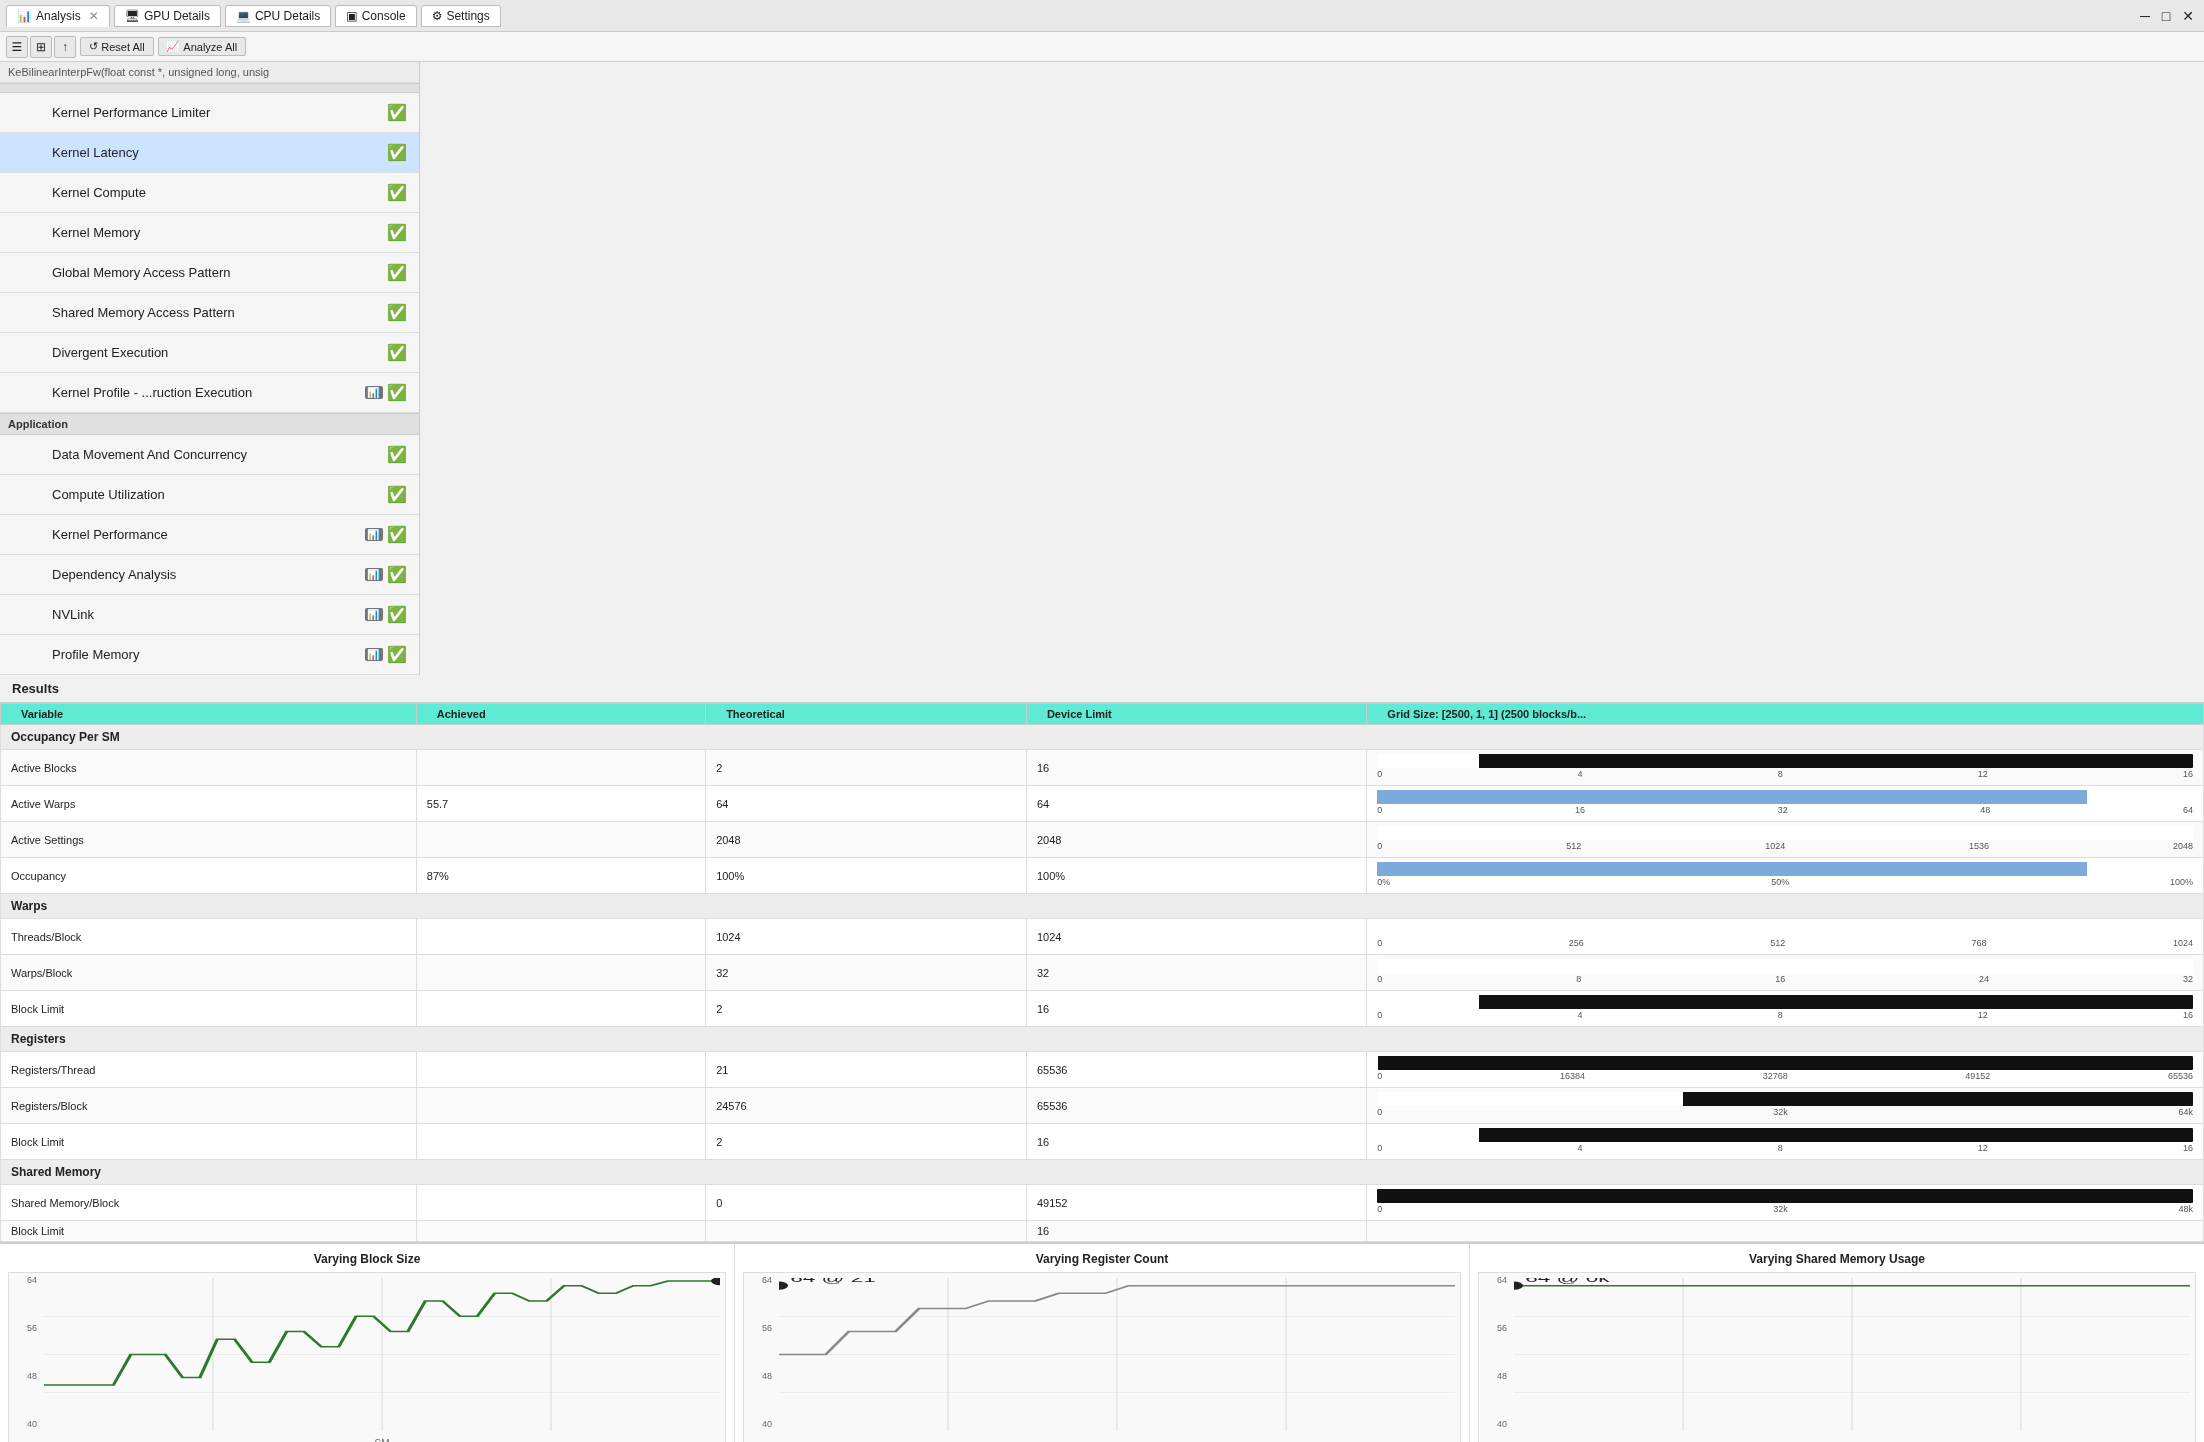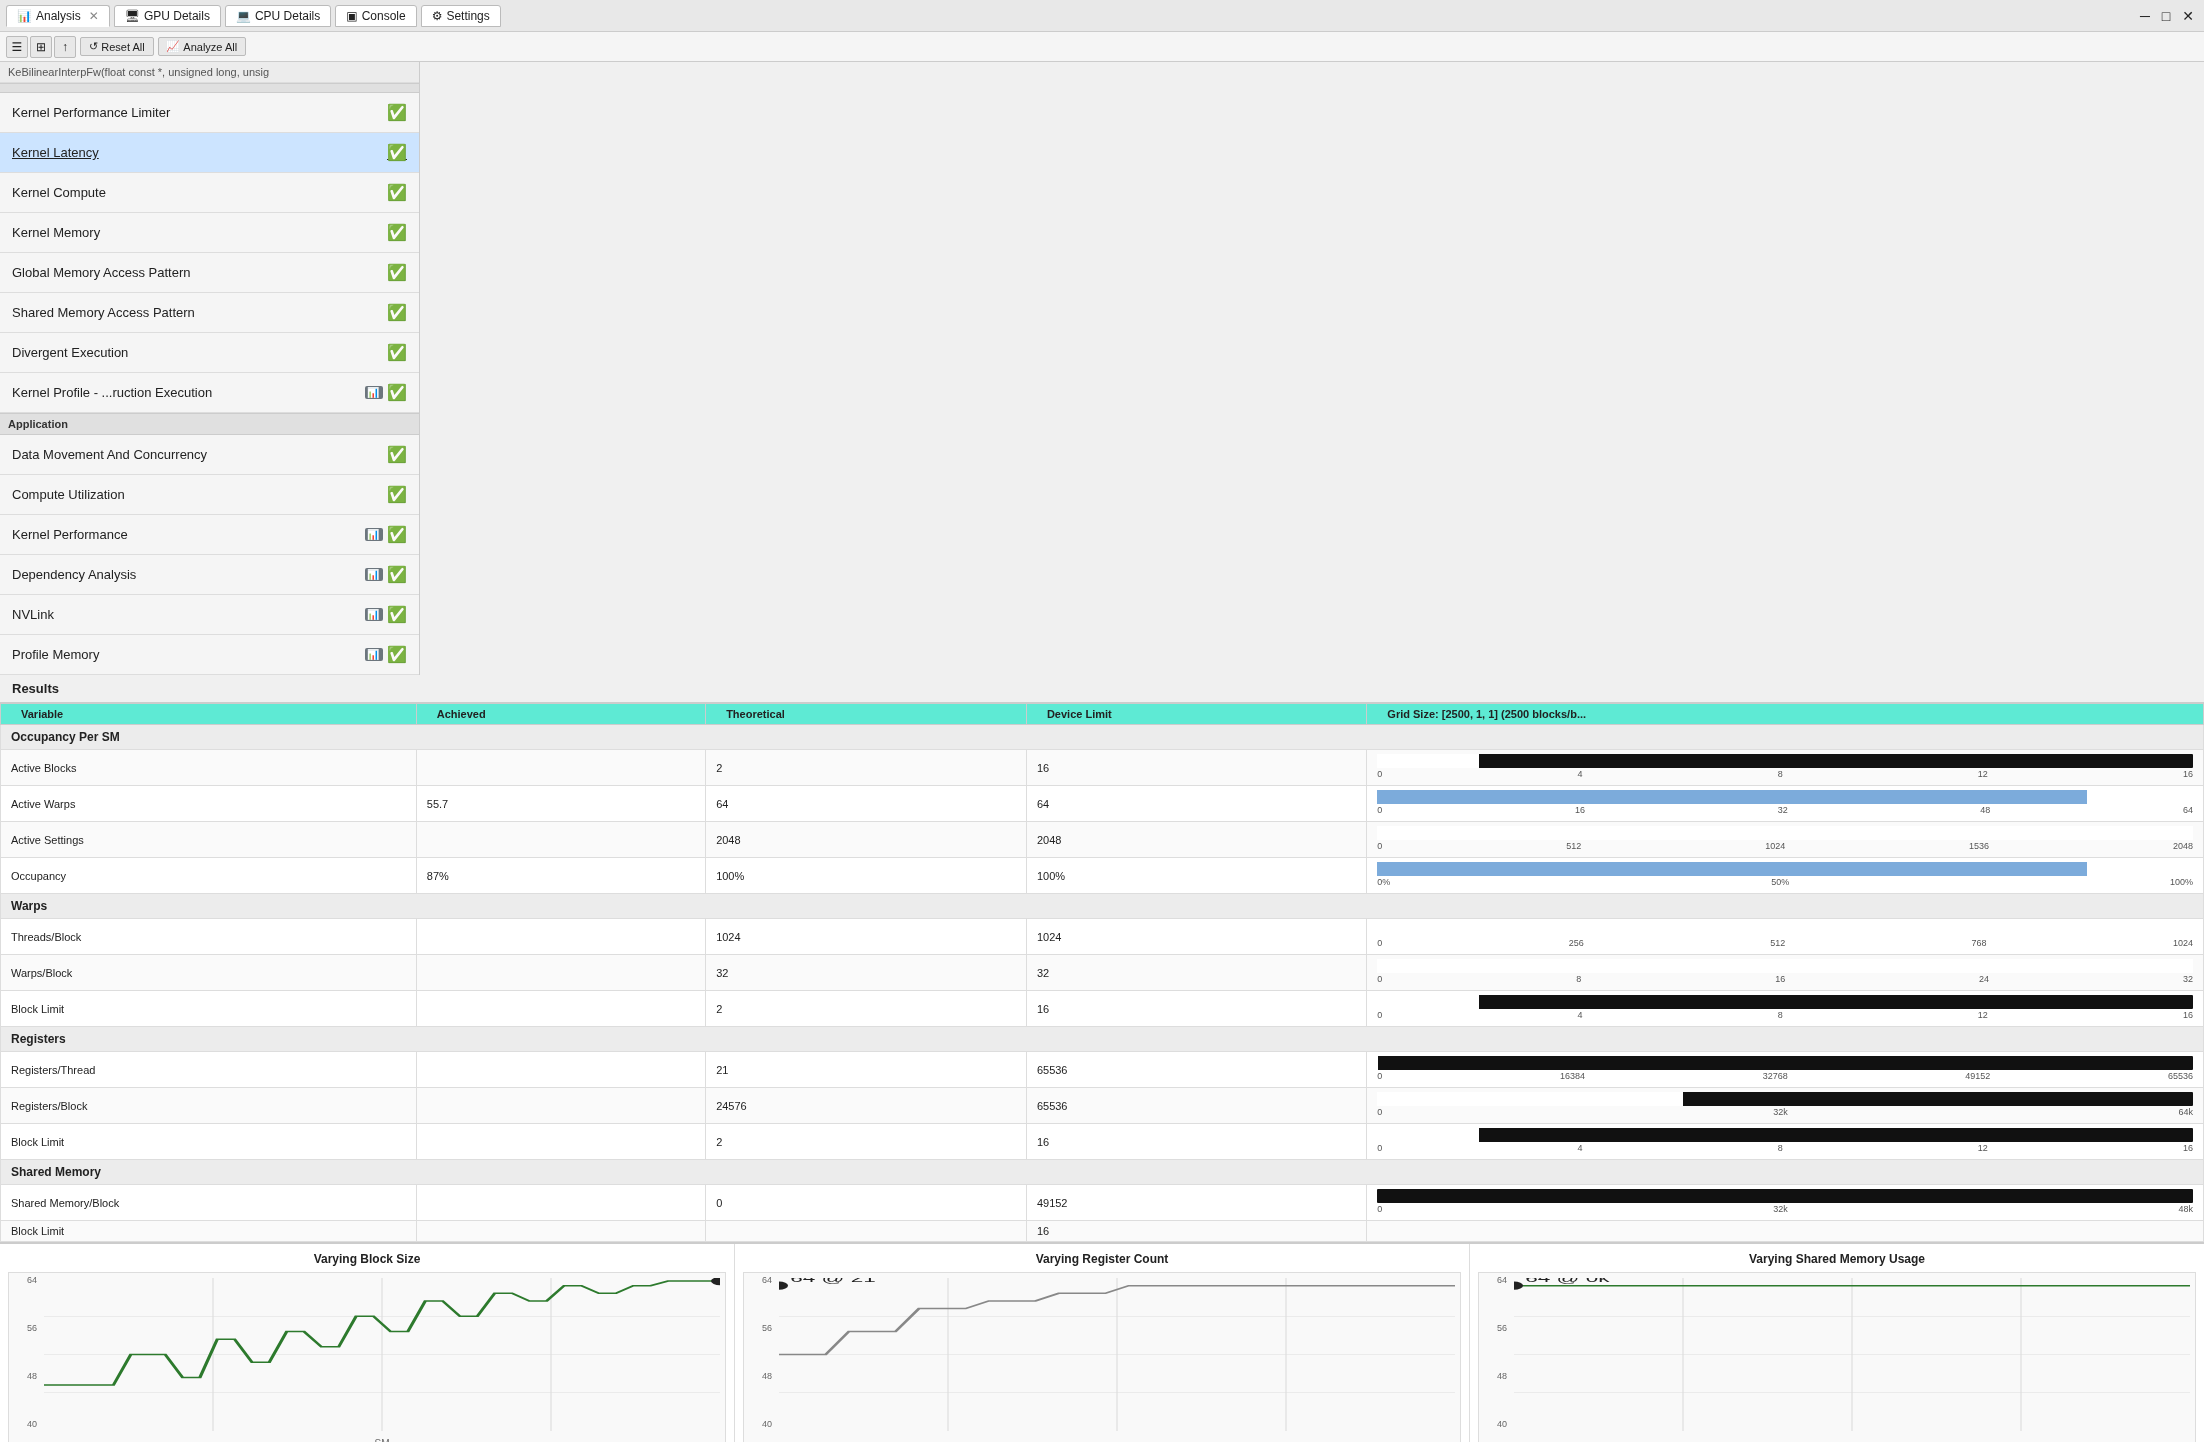--- a/index.html
+++ b/index.html
@@ -16,22 +16,22 @@
     .toolbar-small-btn { width: 22px; height: 22px; display: flex; align-items: center; justify-content: center; background: #e8e8e8; border: 1px solid #bbb; border-radius: 2px; cursor: pointer; font-size: 12px; }
 
     
     .main { display: flex; height: calc(100vh - 62px); flex-direction: column; }
 
     
     .sidebar { width: 420px; min-width: 420px; background: #f5f5f5; border-right: 1px solid #ccc; overflow-y: auto; }
     .sidebar-header { padding: 4px 8px; font-size: 11px; color: #555; background: #ececec; border-bottom: 1px solid #ddd; white-space: nowrap; overflow: hidden; text-overflow: ellipsis; }
     .sidebar-group-header { padding: 4px 8px; font-size: 11px; font-weight: bold; color: #333; background: #e0e0e0; border-bottom: 1px solid #ccc; border-top: 1px solid #ccc; }
     .sidebar-item { display: flex; align-items: center; justify-content: space-between; padding: 10px 12px; border-bottom: 1px solid #ddd; cursor: pointer; background: #f5f5f5; }
-    .sidebar-item.active { background: #cce4ff; text-decoration: underline; }
-    .sidebar-item-left { display: flex; align-items: center; gap: 6px; font-size: 13px; font-weight: 500; }
+    .sidebar-item.active { background: #cce4ff; }
+    .sidebar-item-left { display: flex; align-items: center; gap: 6px; font-size: 13px; font-weight: 500; margin-left: 40px; }
     .sidebar-item-right { display: flex; align-items: center; gap: 4px; }
     .check-icon { color: #4caf50; font-size: 16px; }
 
     
     .content { flex: 1; overflow-y: auto; background: #fff; }
     .results-header { padding: 6px 12px; font-size: 13px; font-weight: bold; background: #f0f0f0; border-bottom: 1px solid #ccc; }
 
     
     .results-table { width: 100%; border-collapse: collapse; }
     .results-table th { background: #5eead4; border: 1px solid #ccc; padding: 4px 20px; font-size: 11px; font-weight: 600; text-align: left; }

